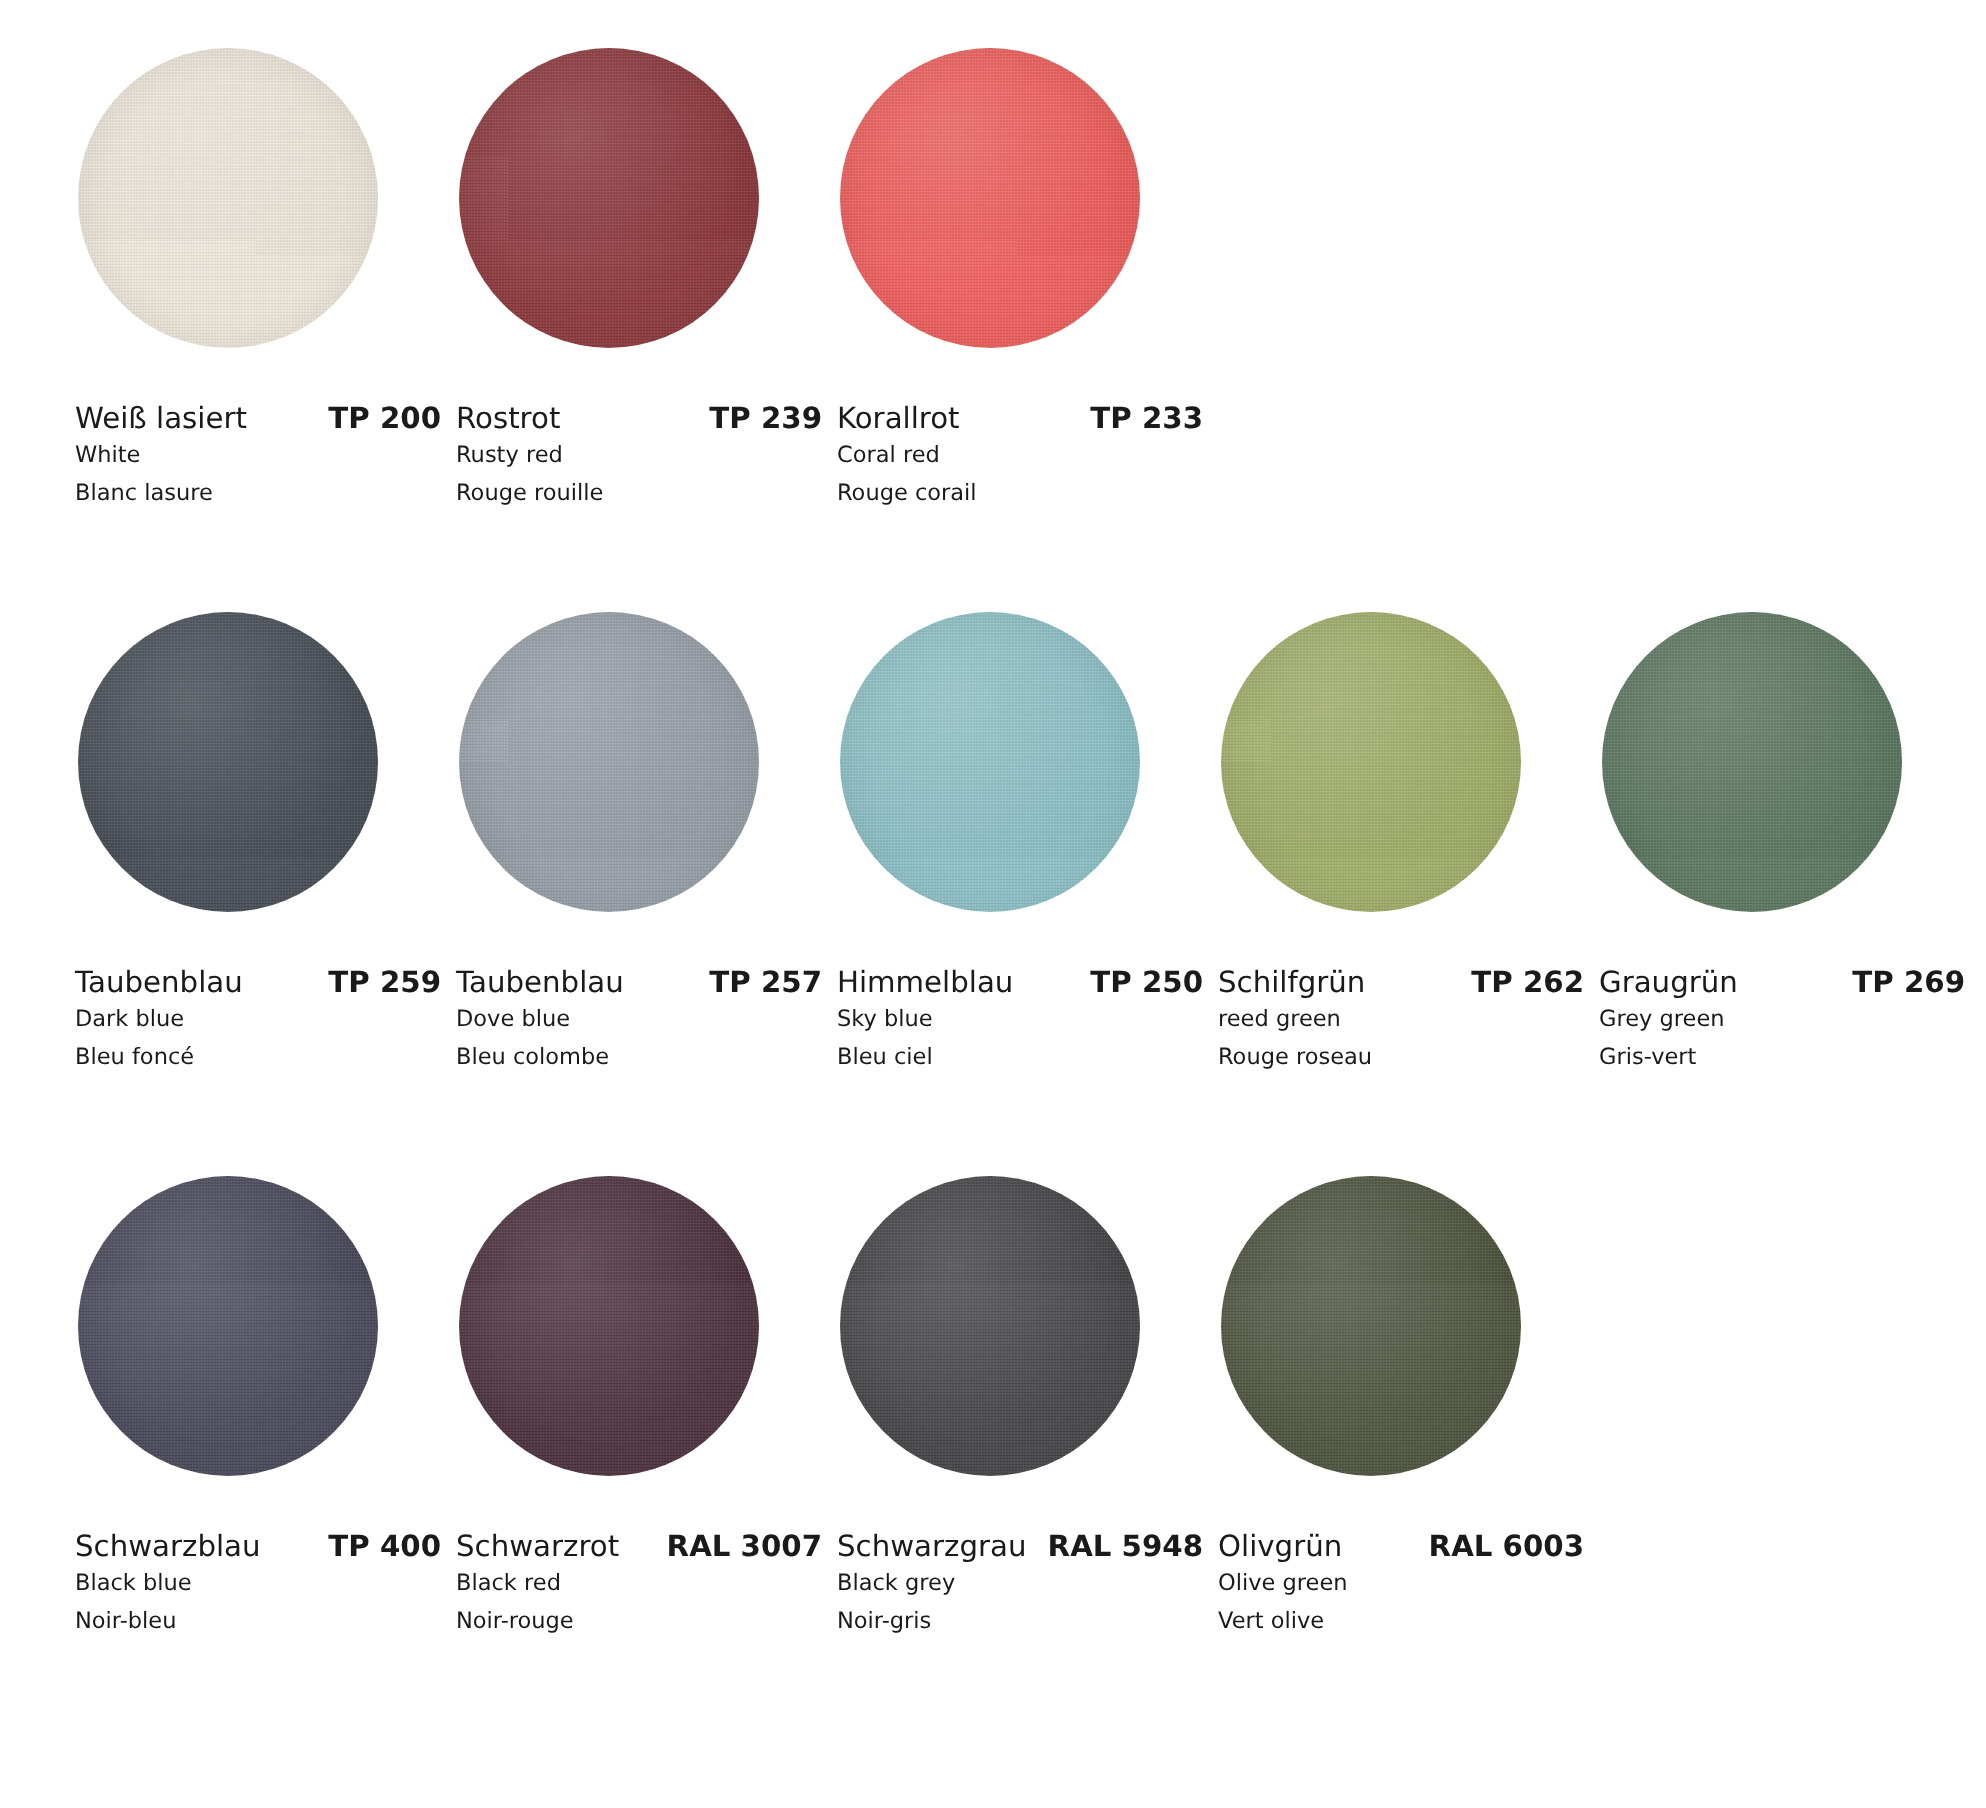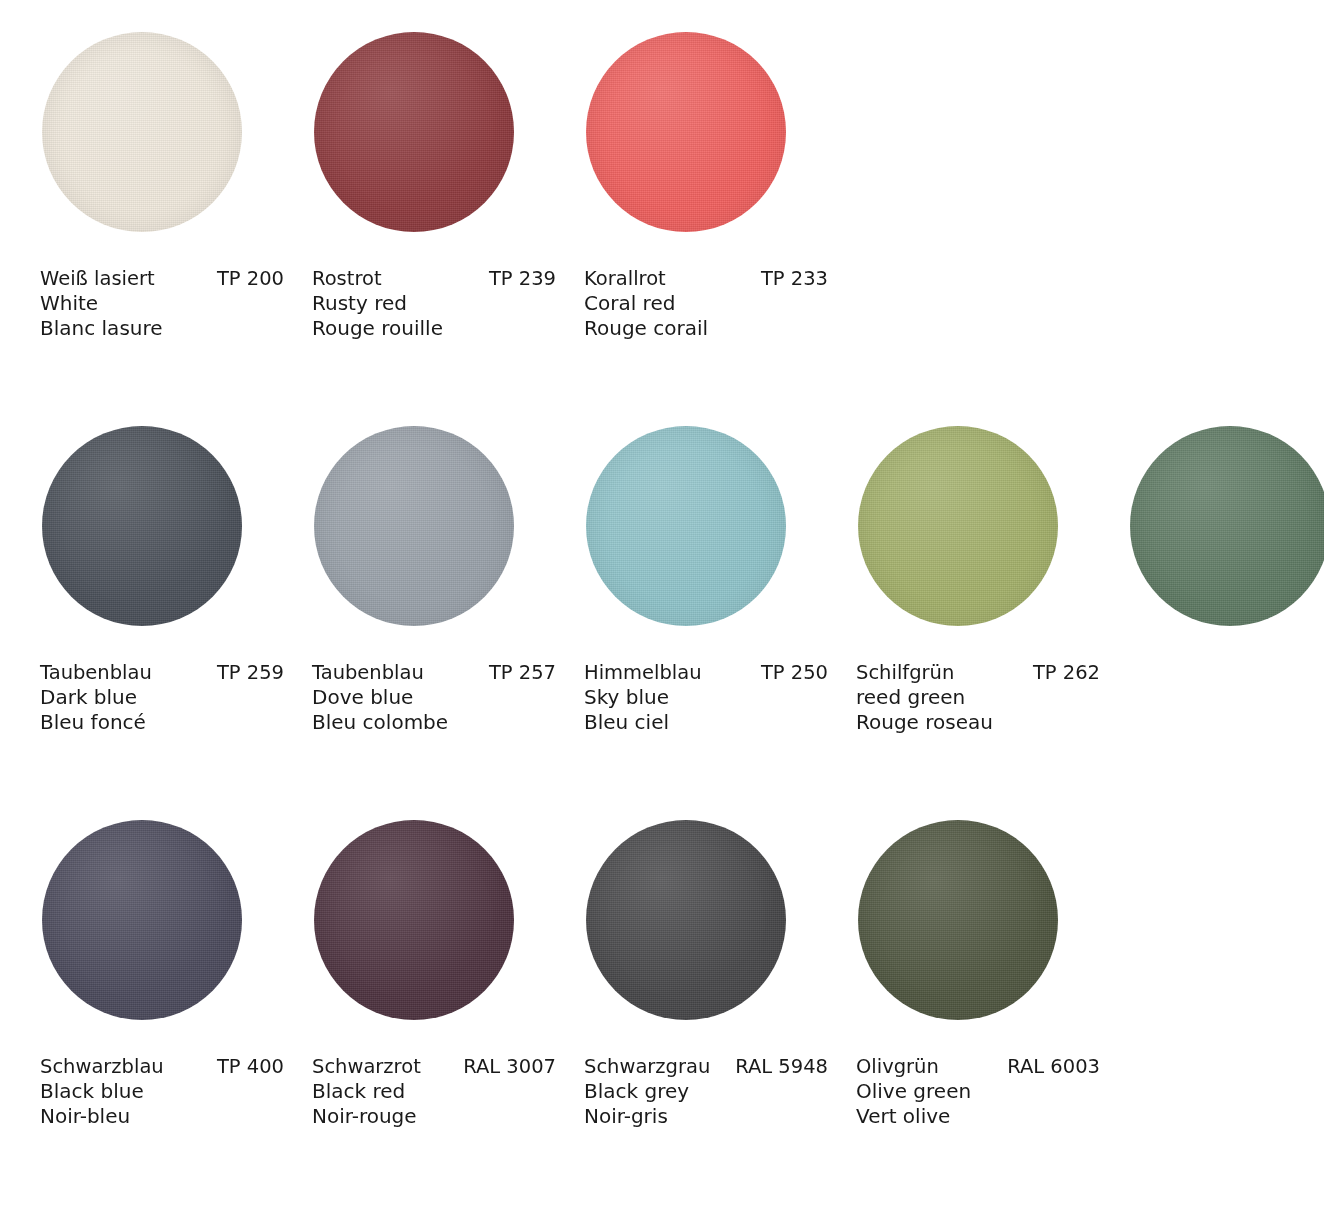--- a/index.html
+++ b/index.html
@@ -17,29 +17,28 @@
   .sheet {
     position: relative;
     width: 1324px;
     height: 1205px;
     background: #ffffff;
     padding: 0;
     box-sizing: border-box;
   }
   .grid {
     position: absolute;
-    left: 36px;
+    left: 46px;
     top: 28px;
     width: 1250px;
     display: grid;
     grid-template-columns: repeat(5, 254px);
     grid-auto-rows: 376px;
     column-gap: 0px;
     row-gap: 0px;
-    gap: 18px;
   }
   .cell {
     position: relative;
     width: 254px;
     height: 376px;
   }
   .cell.empty { visibility: hidden; }
 
   .swatch-wrap {
     position: relative;
@@ -81,27 +80,27 @@
     align-items: baseline;
   }
   .name-de {
     font-size: 19.5px;
     line-height: 25px;
     white-space: nowrap;
   }
   .code {
     font-size: 19.5px;
     line-height: 25px;
-    font-weight: normal;
+    font-weight: bold;
     white-space: nowrap;
     margin-left: auto;
     padding-right: 6px;
   }
   .name-en, .name-fr {
-    font-size: 20px;
+    font-size: 15px;
     line-height: 25px;
     white-space: nowrap;
   }
 </style>
 </head>
 <body>
 
 <div class="sheet">
   <div class="grid" id="grid">
       <div class="cell">
@@ -202,20 +201,28 @@
           </div>
           <div class="name-en">reed green</div>
           <div class="name-fr">Rouge roseau</div>
         </div>
       </div>
       <div class="cell">
         <div class="swatch-wrap">
           <div class="swatch" style="background-color: rgb(94, 122, 99);"></div>
           <div class="swatch-sheen"></div>
         </div>
+        <div class="labels">
+          <div class="label-row-top">
+            <span class="name-de">Graugrün</span>
+            <span class="code">TP 269</span>
+          </div>
+          <div class="name-en">Grey green</div>
+          <div class="name-fr">Gris-vert</div>
+        </div>
       </div>
       <div class="cell">
         <div class="swatch-wrap">
           <div class="swatch" style="background-color: rgb(75, 74, 92);"></div>
           <div class="swatch-sheen"></div>
         </div>
         <div class="labels">
           <div class="label-row-top">
             <span class="name-de">Schwarzblau</span>
             <span class="code">TP 400</span>

